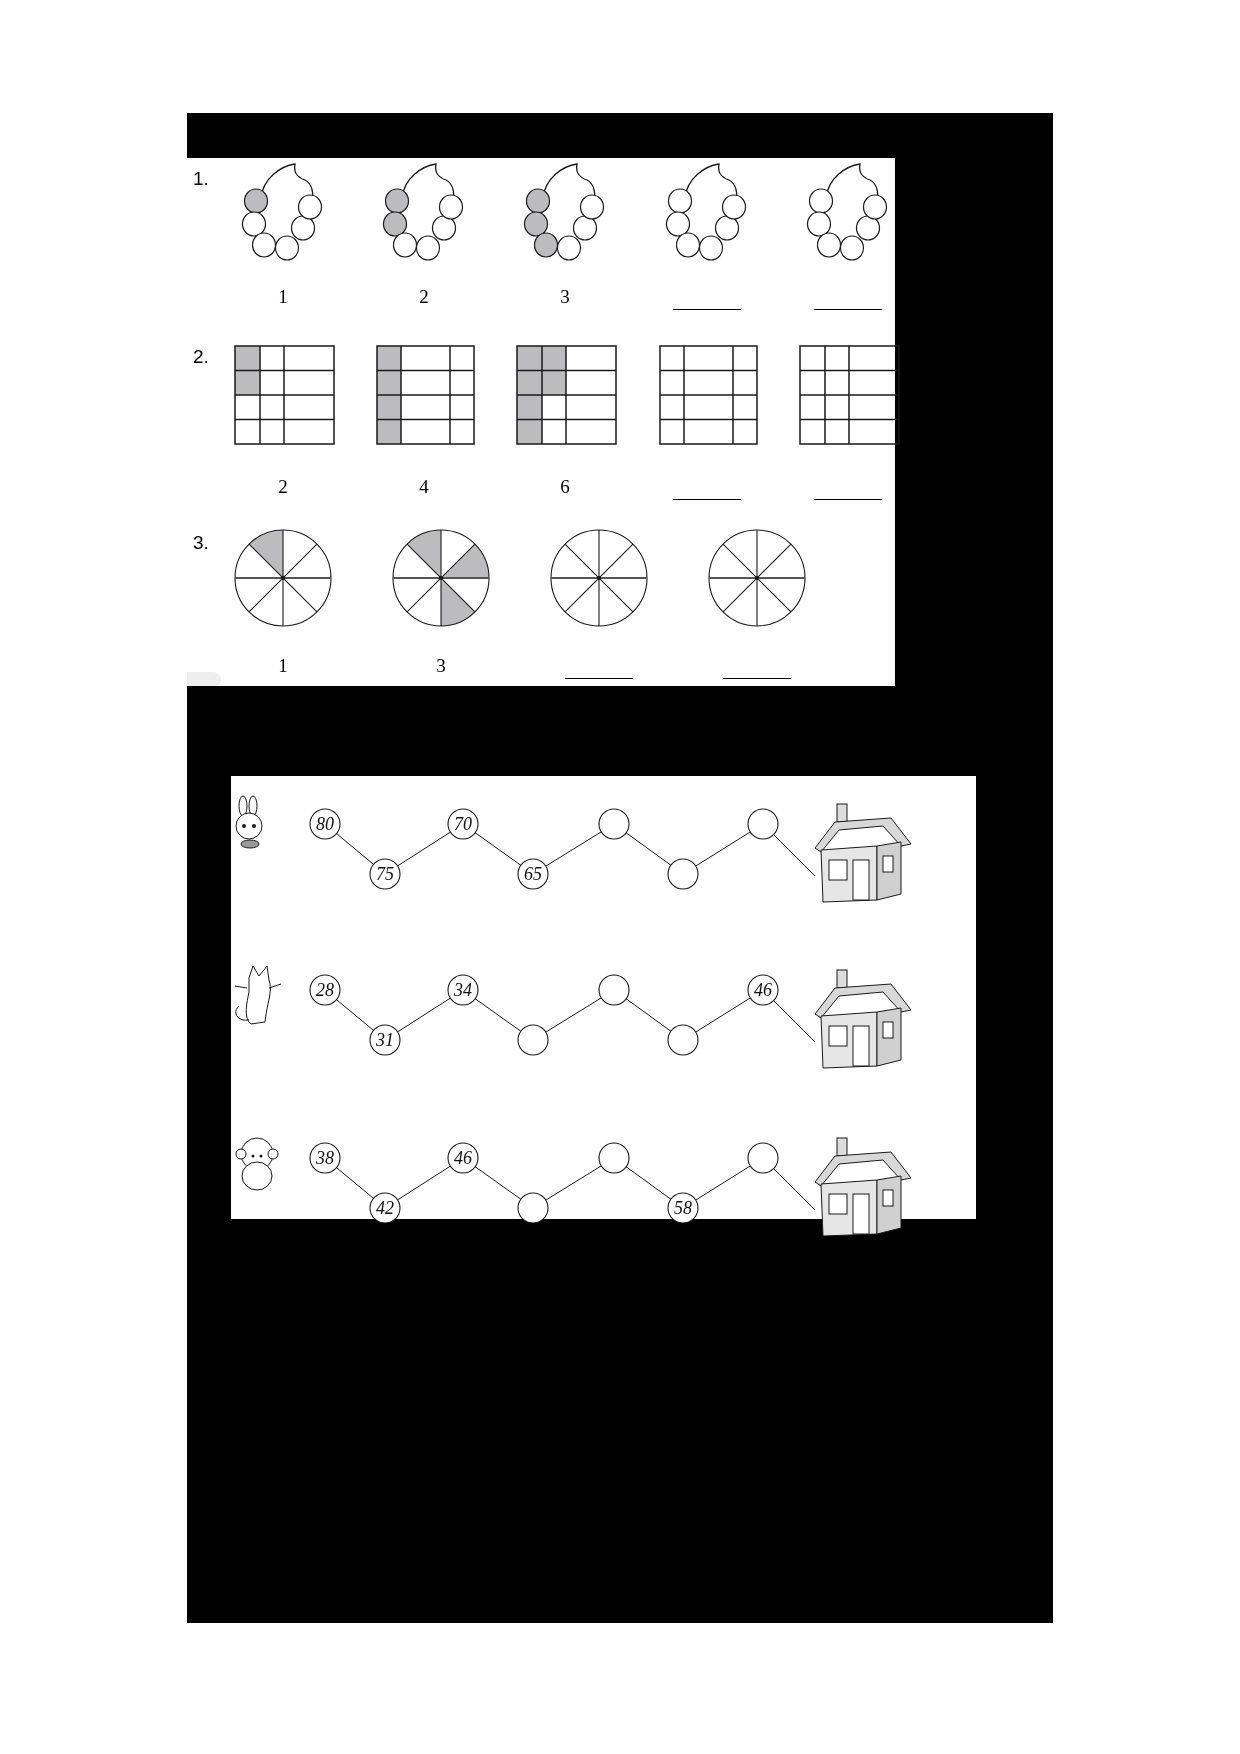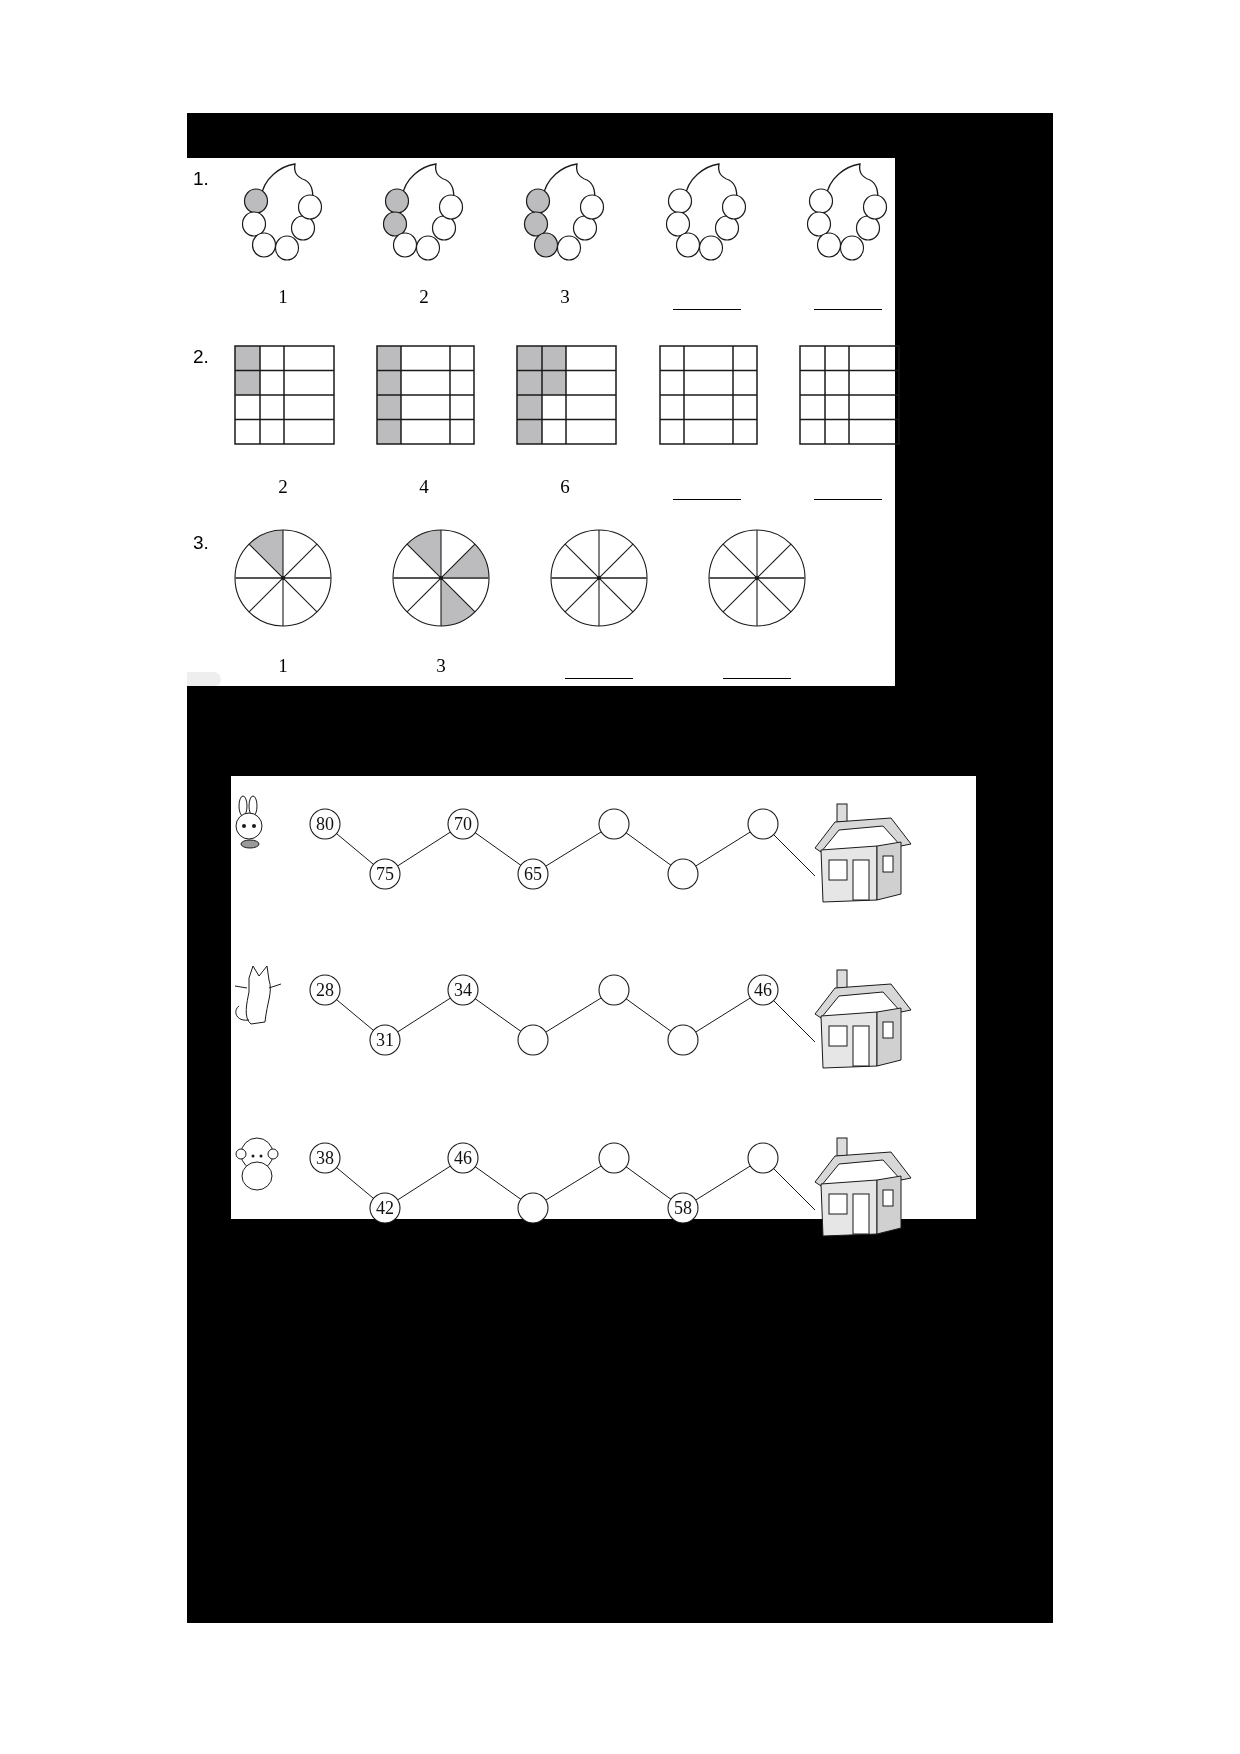--- a/index.html
+++ b/index.html
@@ -1,20 +1,20 @@
 <!DOCTYPE html>
 <html><head>
 <meta charset="utf-8">
 <style>
   html,body{margin:0;padding:0;background:#fff;}
   body{width:1240px;height:1754px;position:relative;overflow:hidden;font-family:"Liberation Serif",serif;}
   .page-black{position:absolute;left:187px;top:113px;width:866px;height:1510px;background:#000;}
   .panel{position:absolute;background:#fff;}
   #panel-top{left:187px;top:158px;width:708px;height:528px;}
-  #panel-bottom{left:231px;top:776px;width:745px;height:443px;}
+  #panel-bottom{left:231px;top:776px;width:745px;height:443px;font-style:italic;}
   .qnum{position:absolute;font-family:"Liberation Sans",sans-serif;font-size:19px;color:#000;}
   .lbl{position:absolute;font-size:19px;color:#000;width:40px;text-align:center;}
   .blank{position:absolute;height:1px;background:#000;width:68px;}
   svg{position:absolute;overflow:visible;}
   .scrap{position:absolute;left:0;top:514px;width:34px;height:14px;background:#eee;border-radius:0 8px 6px 0;}
 </style>
 </head>
 <body>
 
 <div class="page-black"></div>

